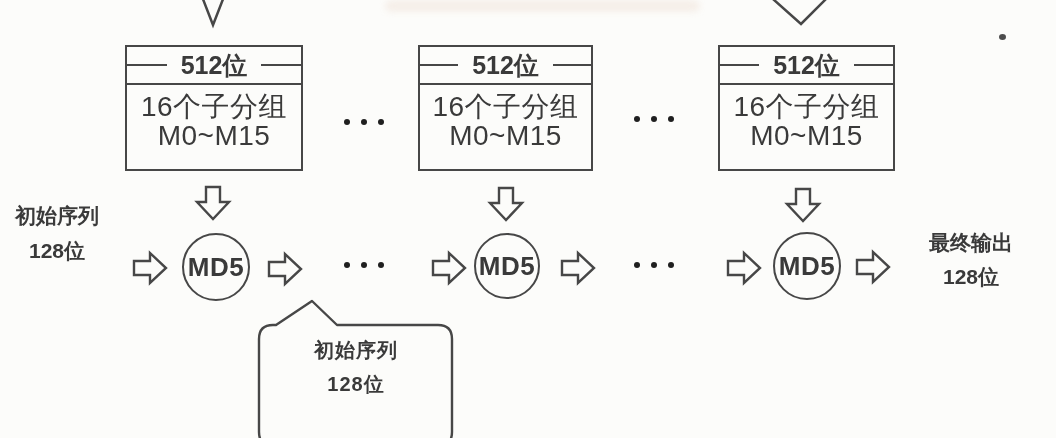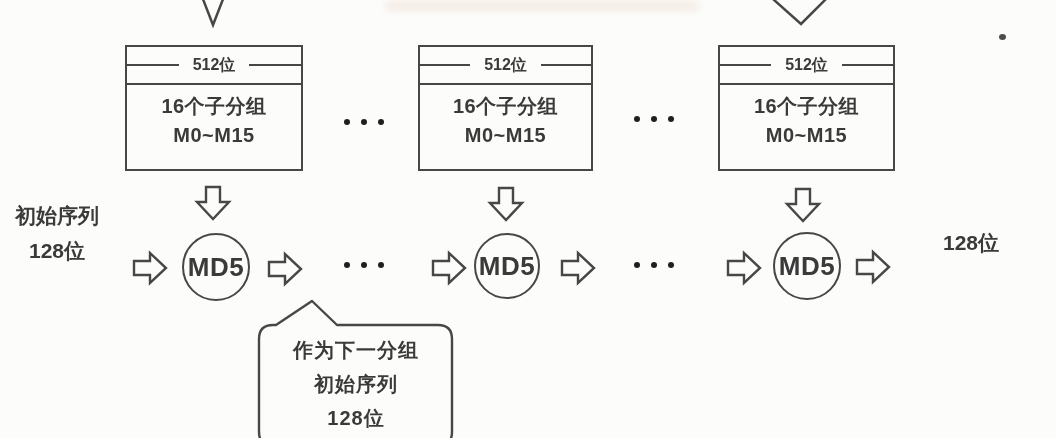--- a/index.html
+++ b/index.html
@@ -23,24 +23,24 @@
     box-sizing:border-box;
     background:#fcfcfa;
   }
   .block .hdr{
     height:38px;border-bottom:2px solid #474747;
     display:flex;align-items:center;
     box-sizing:border-box;
   }
   .block .dimline{flex:1;height:2px;background:#474747;}
   .block .hdr .wlabel{
-    margin:0 14px;font-size:16px;font-weight:600;white-space:nowrap;
+    margin:0 14px;font-size:25px;font-weight:600;white-space:nowrap;
   }
   .block .body{
-    text-align:center;font-size:20px;font-weight:700;
+    text-align:center;font-size:28px;font-weight:400;
     line-height:29px;padding-top:7px;letter-spacing:0.5px;
   }
 
   
   .md5{
     position:absolute;width:68px;height:68px;
     border:2.4px solid #474747;border-radius:50%;
     box-sizing:border-box;background:#fcfcfa;
     display:flex;align-items:center;justify-content:center;
     font-size:26px;font-weight:600;letter-spacing:0.5px;
@@ -163,22 +163,22 @@
   <div class="md5" style="left:773px;top:232px;">
     <span>MD5</span>
   </div>
 
   <div class="sidelabel" style="left:4px;top:198px;width:106px;">
     <div>初始序列</div>
     <div>128位</div>
   </div>
 
   <div class="sidelabel" style="left:915px;top:226px;width:112px;line-height:34px;">
+    <div>最终输出</div>
     <div>128位</div>
   </div>
 
   <div class="callout-text">
-    <div>作为下一分组</div>
     <div>初始序列</div>
     <div>128位</div>
   </div>
 
 </div>
 
 </body></html>

